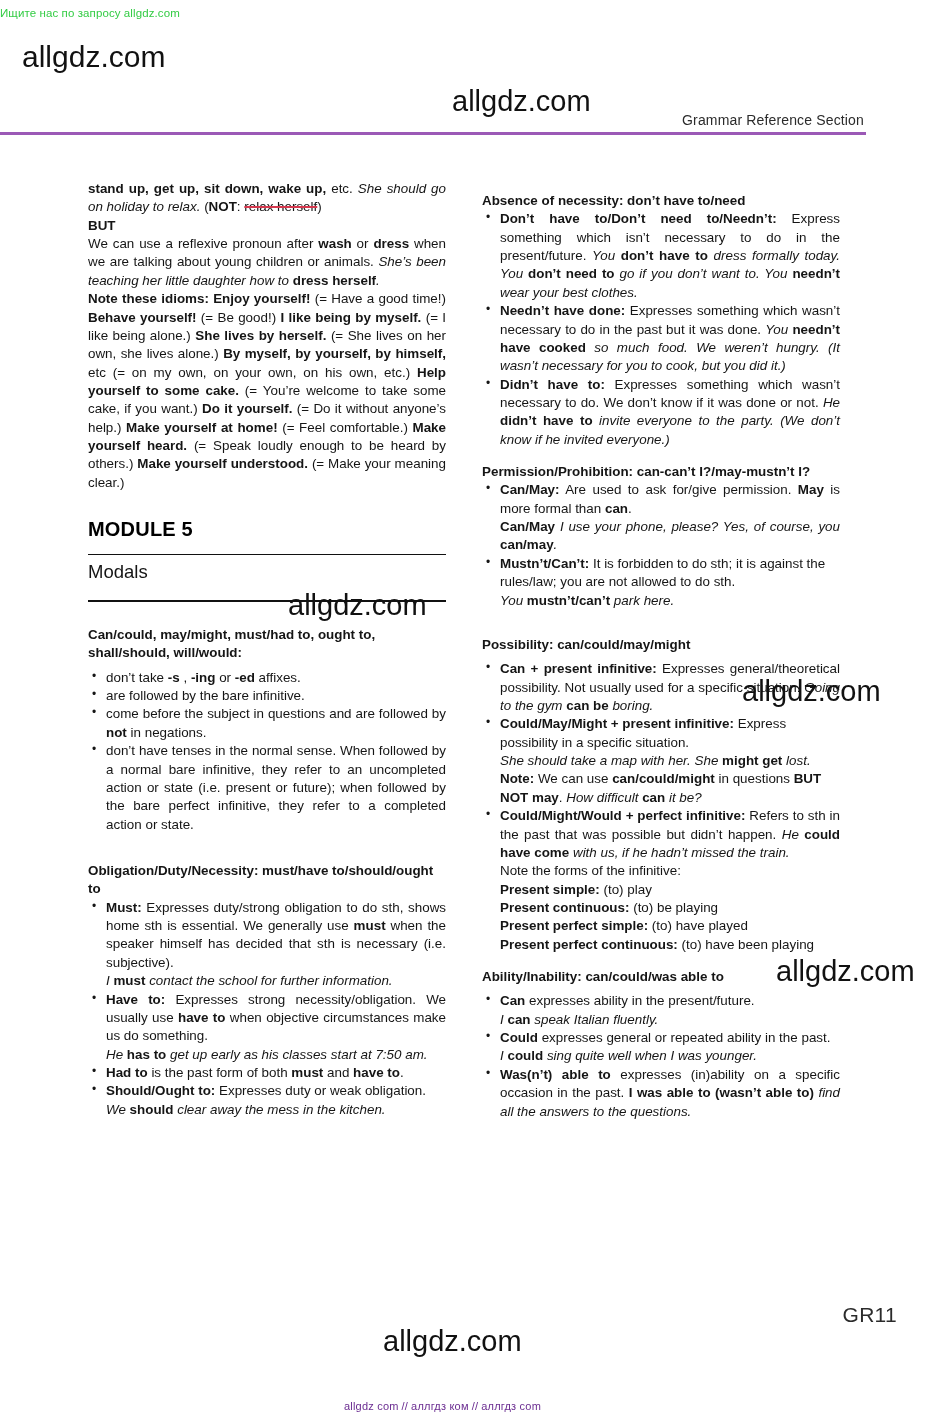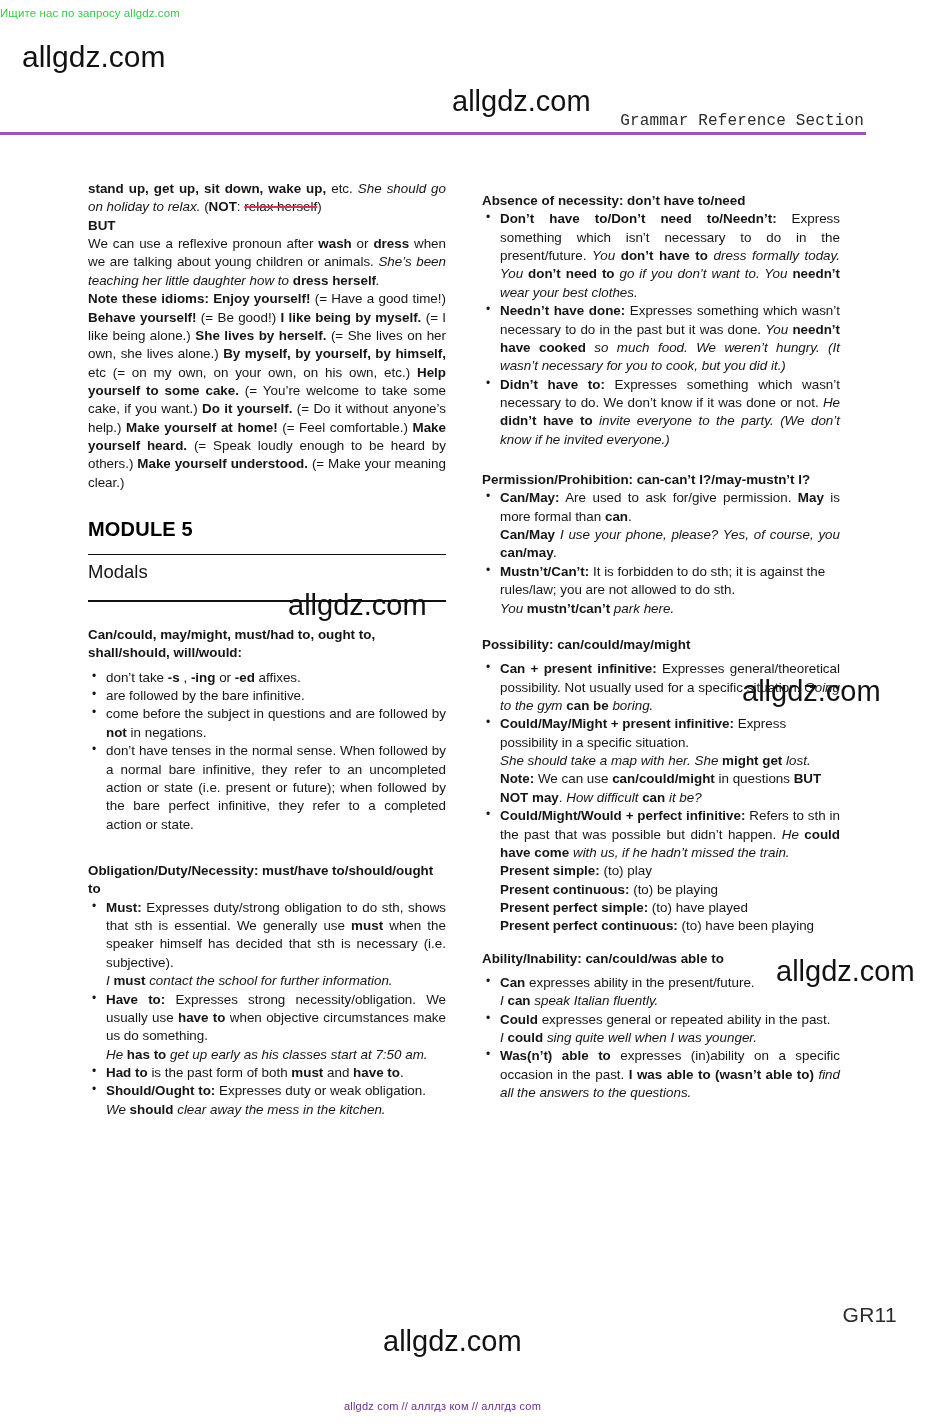--- a/index.html
+++ b/index.html
@@ -42,24 +42,23 @@
   .wm-ml  { left: 288px; top: 589px; font-size: 29px; }
   .wm-mr  { left: 742px; top: 675px; font-size: 29px; }
   .wm-br  { left: 776px; top: 955px; font-size: 29px; }
   .wm-bc  { left: 383px; top: 1325px;font-size: 29px; }
 
   
   .hdr-title {
     position: absolute;
     right: 88px;
     top: 112px;
-    font-size: 16px;
+    font-size: 14px;
     color: #2b2b2b;
     letter-spacing: 0.15px;
-    font-family: Liberation Mono, monospace;
   }
   .hdr-rule {
     position: absolute;
     left: 0;
     top: 132px;
     width: 866px;
     height: 3px;
     background: #9b59b6;
   }
 
@@ -211,21 +210,21 @@
     <li>
       <span>don’t have tenses in the normal sense. When followed by a normal bare infinitive, they refer to an uncompleted action or state (i.e. present or future); when followed by the bare perfect infinitive, they refer to a completed action or state.</span>
     </li>
   </ul>
 
   <div class="gap-10"></div>
   <p class="sec-head nojust">Obligation/Duty/Necessity: must/have to/should/ought to</p>
 
   <ul>
     <li>
-      <b>Must:</b><span> Expresses duty/strong obligation to do sth, shows that sth is essential. We generally use </span><b>must</b><span> when the speaker himself has decided that sth is necessary (i.e. subjective).</span>
+      <b>Must:</b><span> Expresses duty/strong obligation to do sth, shows home sth is essential. We generally use </span><b>must</b><span> when the speaker himself has decided that sth is necessary (i.e. subjective).</span>
     </li>
     <li class="no-bullet nojust">
       <i>I </i><span class="bi">must</span><i> contact the school for further information.</i>
     </li>
     <li>
       <b>Have to:</b><span> Expresses strong necessity/obligation. We usually use </span><b>have to</b><span> when objective circumstances make us do something.</span>
     </li>
     <li class="no-bullet nojust">
       <i>He </i><span class="bi">has to</span><i> get up early as his classes start at 7:50 am.</i>
     </li>
@@ -251,56 +250,59 @@
     </li>
     <li>
       <b>Needn’t have done:</b><span> Expresses something which wasn’t necessary to do in the past but it was done. </span><i>You </i><span class="bi">needn’t have cooked</span><i> so much food. We weren’t hungry. (It wasn’t necessary for you to cook, but you did it.)</i>
     </li>
     <li>
       <b>Didn’t have to:</b><span> Expresses something which wasn’t necessary to do. We don’t know if it was done or not. </span><i>He </i><span class="bi">didn’t have to</span><i> invite everyone to the party. (We don’t know if he invited everyone.)</i>
     </li>
   </ul>
 
   <div class="gap-14"></div>
-  <p class="sec-head nojust" style="margin-top:8px">Permission/Prohibition: can-can’t I?/may-mustn’t I?</p>
+  <p class="sec-head nojust" style="margin-top:0">Permission/Prohibition: can-can’t I?/may-mustn’t I?</p>
 
   <ul>
     <li>
       <b>Can/May:</b><span> Are used to ask for/give permission. </span><b>May</b><span> is more formal than </span><b>can</b><span>.</span>
     </li>
     <li class="no-bullet">
       <span class="bi">Can/May</span><i> I use your phone, please? Yes, of course, you </i><span class="bi">can/may</span><i>.</i>
     </li>
     <li class="nojust">
       <b>Mustn’t/Can’t:</b><span> It is forbidden to do sth; it is against the rules/law; you are not allowed to do sth.</span>
     </li>
     <li class="no-bullet nojust">
       <i>You </i><span class="bi">mustn’t/can’t</span><i> park here.</i>
     </li>
   </ul>
 
   <div class="gap-14"></div>
-  <p class="sec-head nojust" style="margin-top:4px">Possibility: can/could/may/might</p>
+  <p class="sec-head nojust" style="margin-top:12px">Possibility: can/could/may/might</p>
 
   <div class="gap-6"></div>
   <ul>
     <li>
       <b>Can + present infinitive:</b><span> Expresses general/theoretical possibility. Not usually used for a specific situation. </span><i>Going to the gym </i><span class="bi">can be</span><i> boring.</i>
     </li>
     <li class="nojust">
       <b>Could/May/Might + present infinitive:</b><span> Express possibility in a specific situation.</span>
     </li>
     <li class="no-bullet nojust">
       <i>She should take a map with her. She </i><span class="bi">might get</span><i> lost.</i>
     </li>
     <li class="no-bullet nojust">
       <b>Note:</b><span> We can use </span><b>can/could/might</b><span> in questions </span><b>BUT NOT may</b><span>. </span><i>How difficult </i><span class="bi">can</span><i> it be?</i>
     </li>
     <li>
       <b>Could/Might/Would + perfect infinitive:</b><span> Refers to sth in the past that was possible but didn’t happen. </span><i>He </i><span class="bi">could have come</span><i> with us, if he hadn’t missed the train.</i>
+    </li>
+    <li class="no-bullet nojust">
+      <span>Note the forms of the infinitive:</span>
     </li>
     <li class="no-bullet nojust">
       <b>Present simple:</b><span> (to) play</span>
     </li>
     <li class="no-bullet nojust">
       <b>Present continuous:</b><span> (to) be playing</span>
     </li>
     <li class="no-bullet nojust">
       <b>Present perfect simple:</b><span> (to) have played</span>
     </li>

